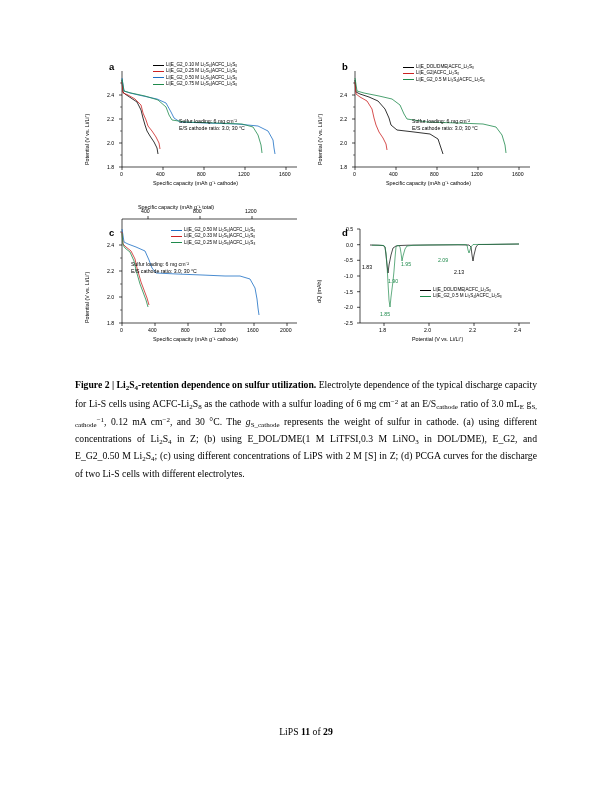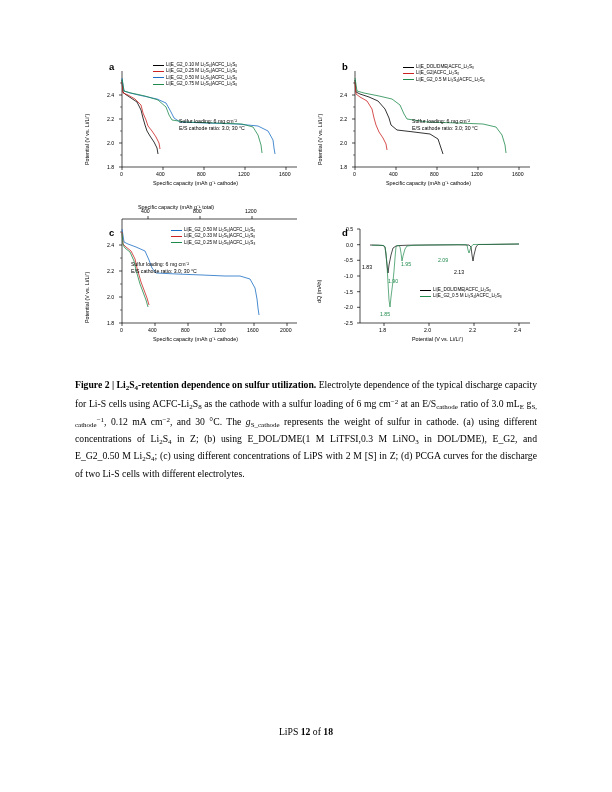--- a/index.html
+++ b/index.html
@@ -391,16 +391,16 @@
       <div class="peak-label" style="left:146px; top:66px; color:#000000;">2.13</div>
     </div>
 
   </div>
 
   <div class="caption">
     <b><span>Figure 2</span><span> | </span>Li<sub>2</sub>S<sub>4</sub>-retention dependence on sulfur utilization.</b> Electrolyte dependence of the typical discharge capacity for Li-S cells using ACFC-Li<sub>2</sub>S<sub>8</sub> as the cathode with a sulfur loading of 6 mg cm<sup>−2</sup> at an E/S<sub>cathode</sub> ratio of 3.0 mL<sub>E</sub> g<sub>S, cathode</sub><sup>−1</sup>, 0.12 mA cm<sup>−2</sup>, and 30 °C. The <i>g</i><sub>S_cathode</sub> represents the weight of sulfur in cathode. (a) using different concentrations of Li<sub>2</sub>S<sub>4</sub> in Z; (b) using E_DOL/DME(1 M LiTFSI,0.3 M LiNO<sub>3</sub> in DOL/DME), E_G2, and E_G2_0.50 M Li<sub>2</sub>S<sub>4</sub>; (c) using different concentrations of LiPS with 2 M [S] in Z; (d) PCGA curves for the discharge of two Li-S cells with different electrolytes.
   </div>
 
   <div class="footer">
-    <span>LiPS </span><b><span>12</span></b><span> of </span><b><span>18</span></b>
+    <span>LiPS </span><b><span>11</span></b><span> of </span><b><span>29</span></b>
   </div>
 
 </div>
 
 </body></html>

